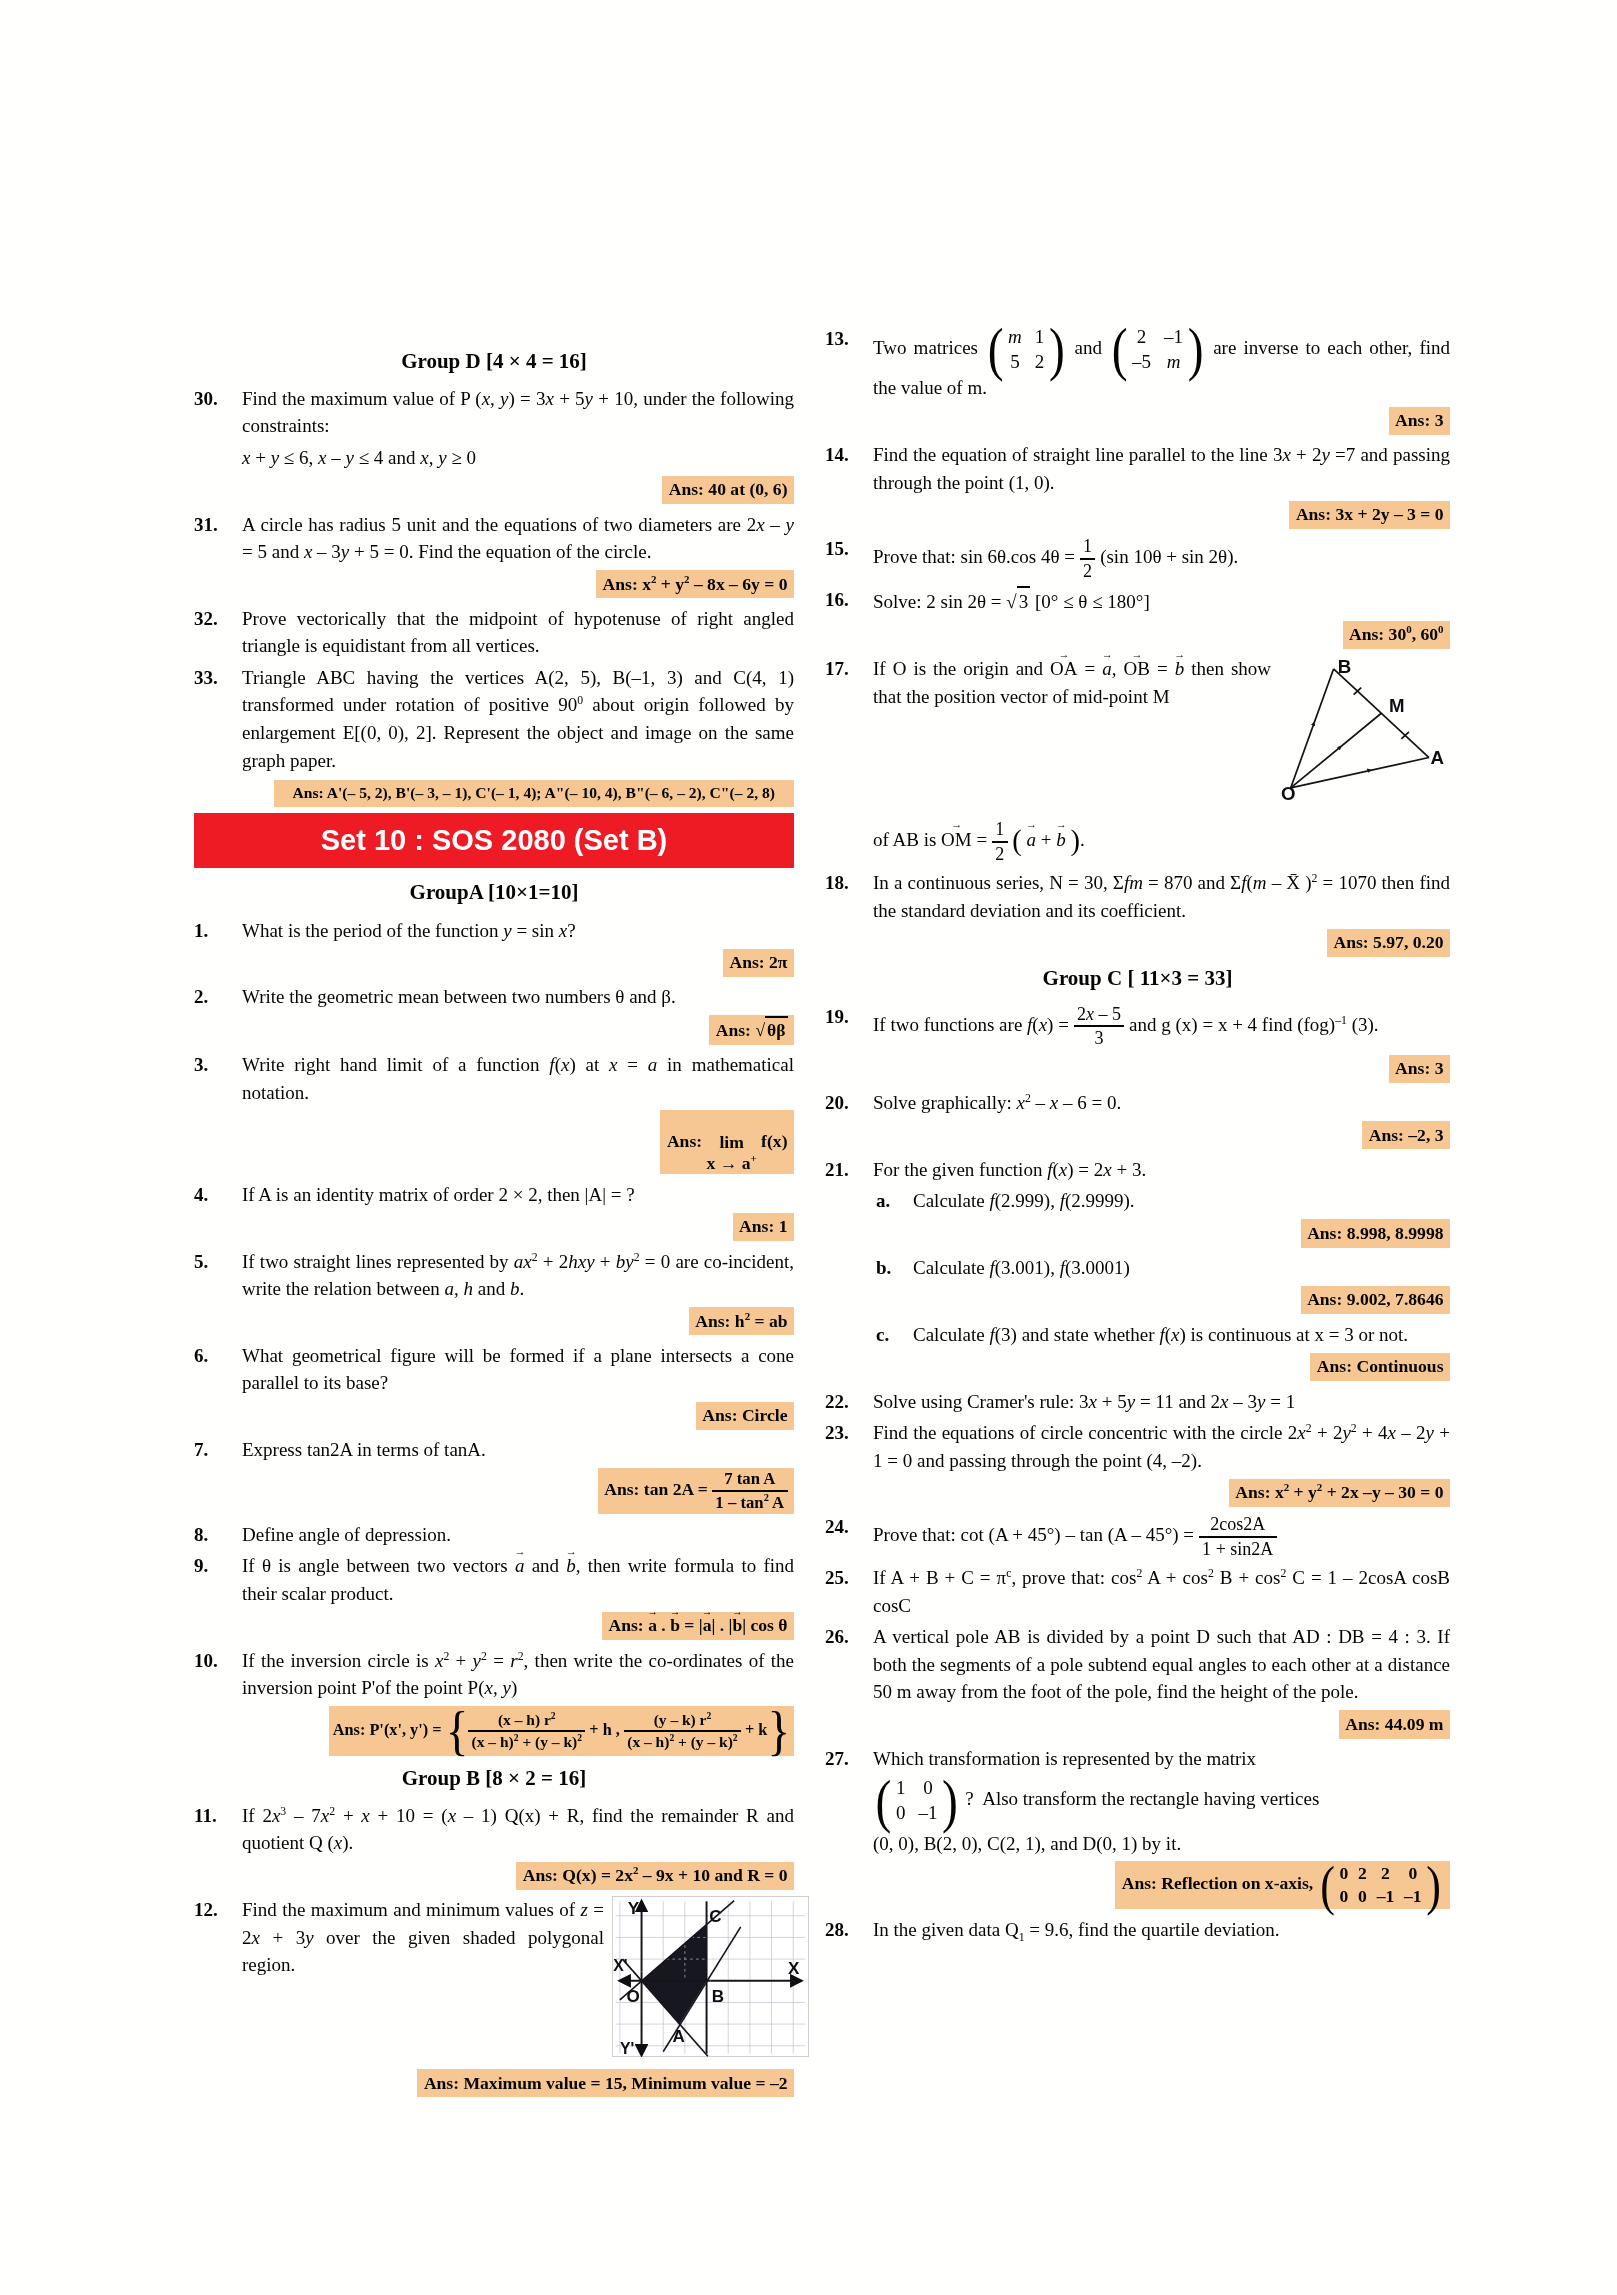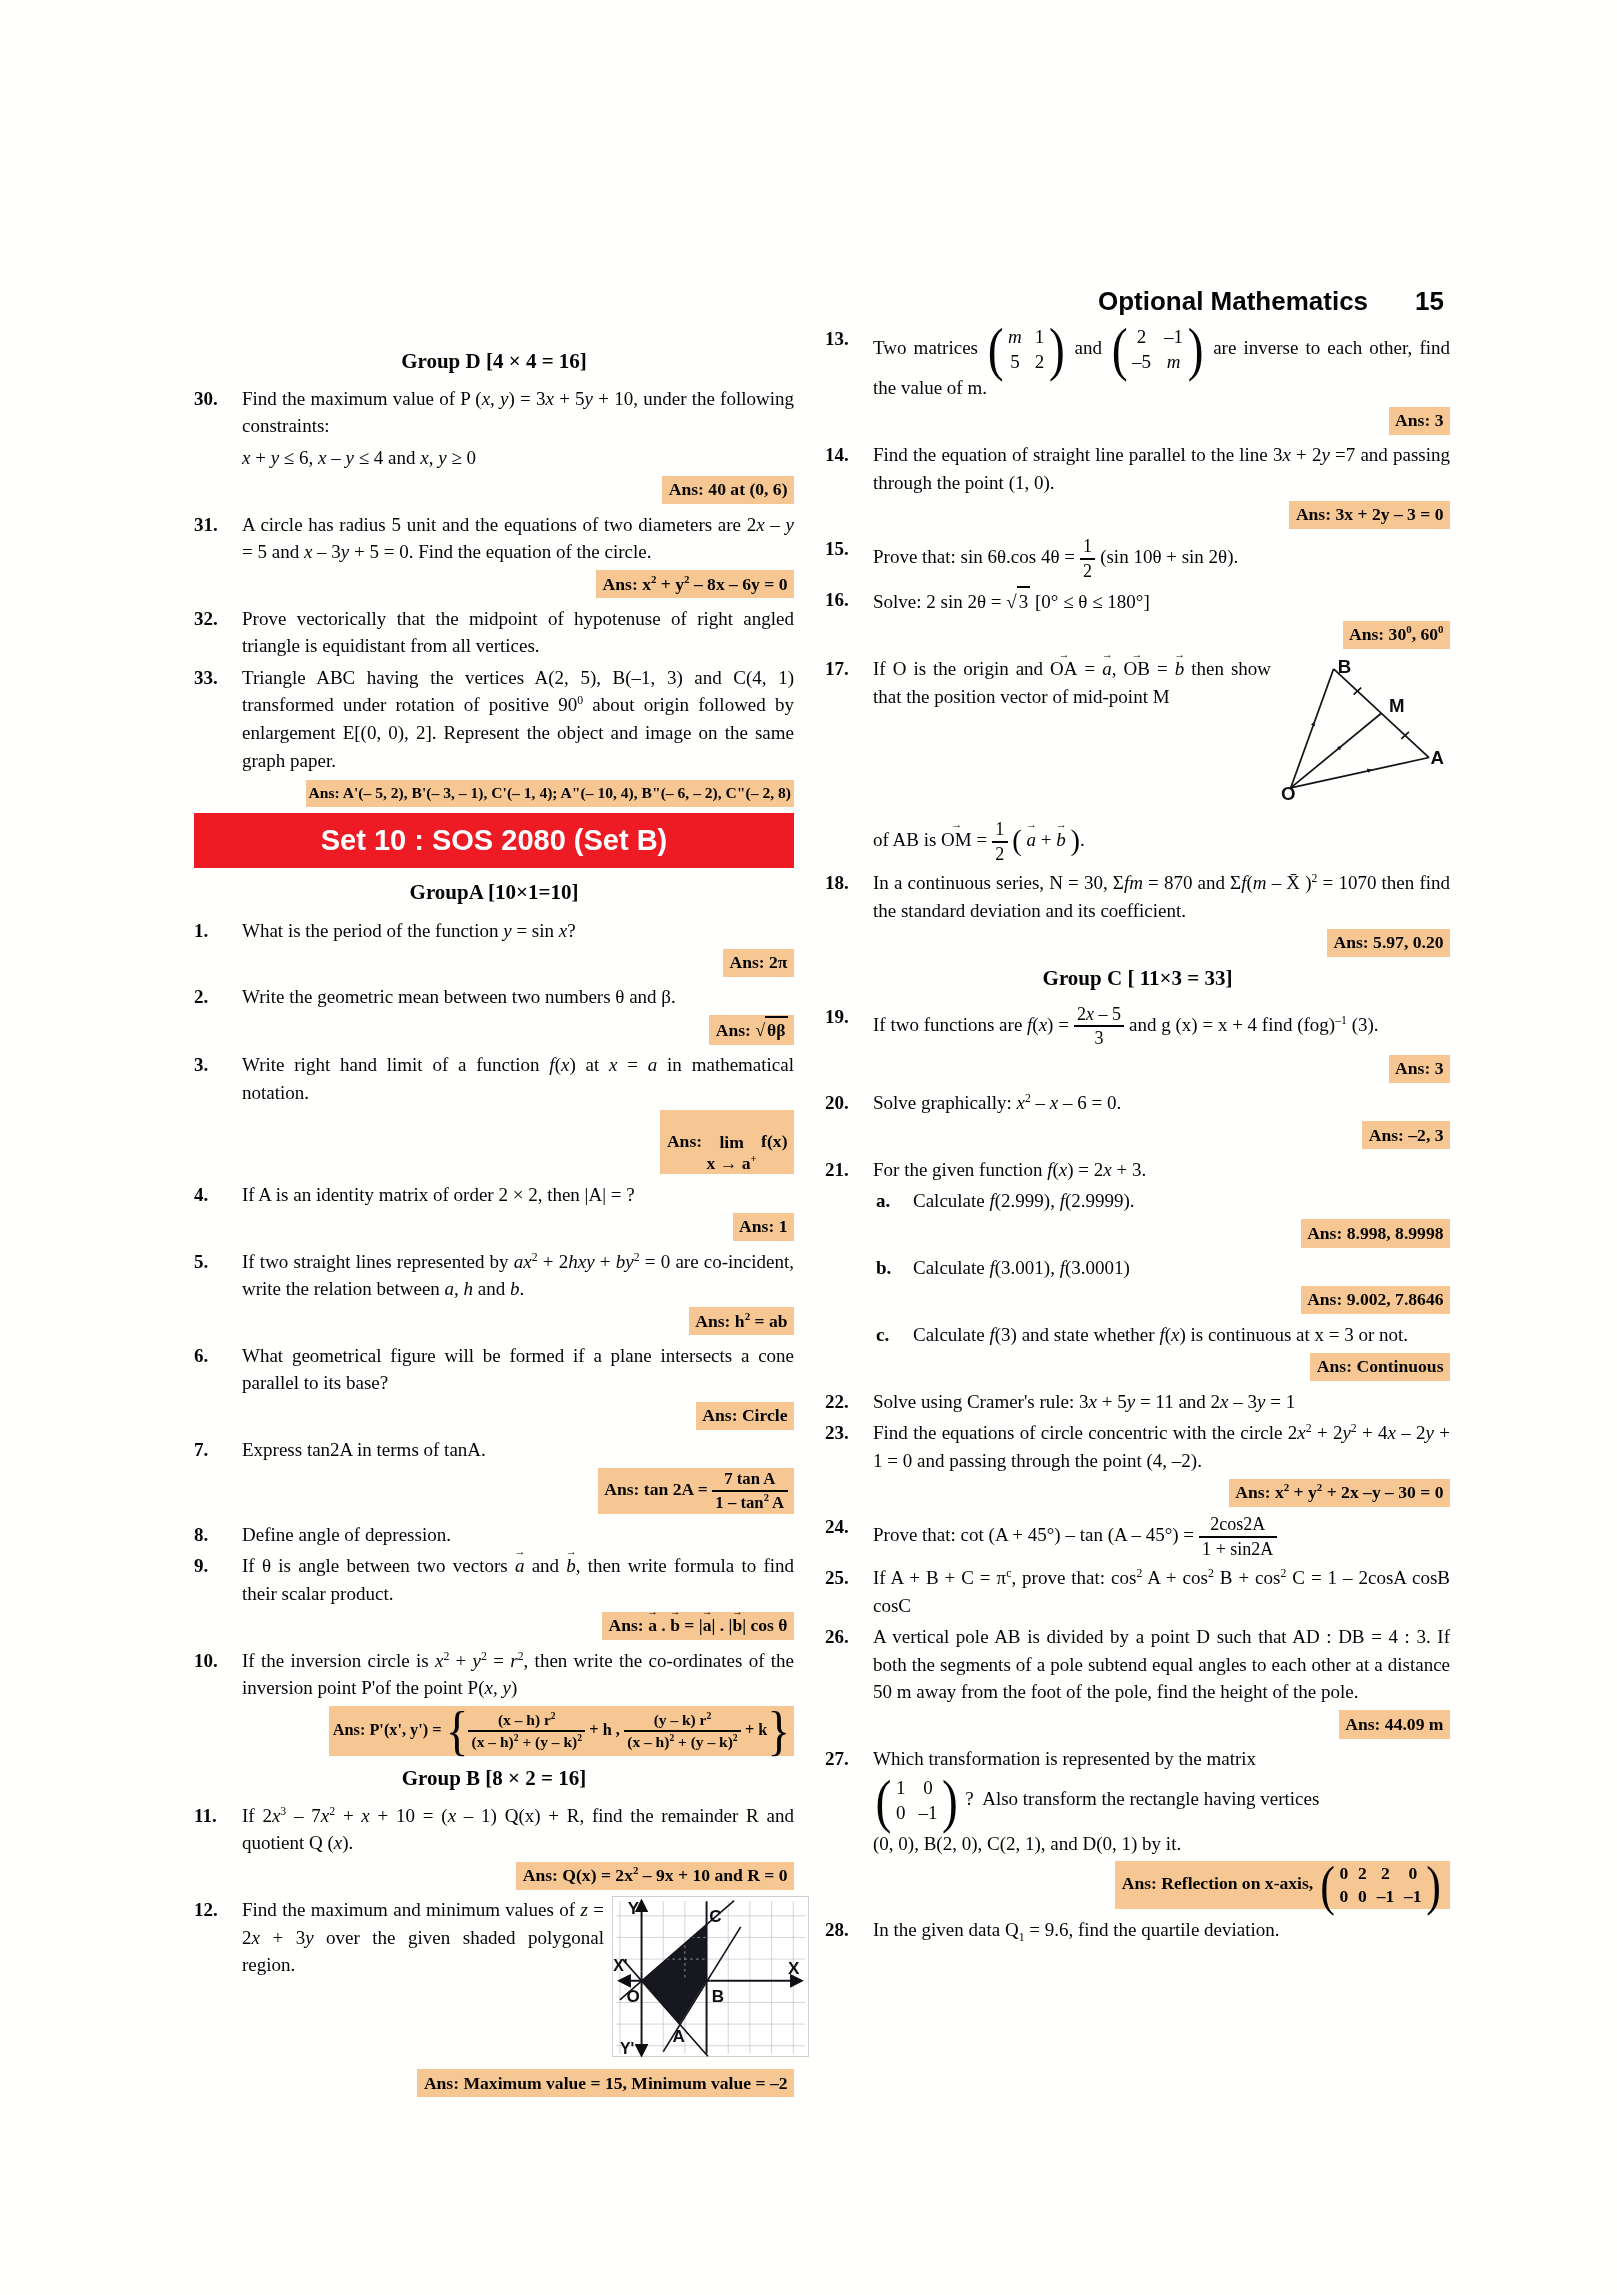--- a/index.html
+++ b/index.html
@@ -21,21 +21,21 @@
   .pbody { flex:1; text-align:justify; }
   .cont  { margin:2.6px 0 3.9px 48px; }
   .inner-cont { margin-top:6.5px; }
 
   .sub    { display:flex; margin:1.3px 0 3.9px 51px; }
   .subnum { flex:0 0 37px; font-weight:700; }
 
   .ansrow { text-align:right; margin:1.3px 0 6.5px; }
   .ans { display:inline-block; background:var(--hl,#f6c792); font-weight:700;
          font-size:17.6px; padding:1.3px 6.5px; text-align:center; }
-  .ans.full { font-size:15.6px; padding:2px 3px;font-family:Liberation Serif, serif; }
+  .ans.full { font-size:15.6px; padding:2px 19px;font-family:Liberation Serif, serif; }
   .ans.big  { font-size:16.3px; padding:3.9px 3.9px; }
 
   .banner { margin:2px 0 9px; padding:5.9px 0 7.2px; text-align:center;
             background:var(--bn,#ee1b24); color:var(--bnt,#fff);
             font-family:"Liberation Sans",sans-serif; font-weight:700; font-size:29px; }
 
   sup { font-size:0.62em; } sub { font-size:0.62em; }
 
   .vec { position:relative; display:inline-block; }
   .vec::after { content:"→"; position:absolute; left:50%; top:-0.78em;
@@ -68,24 +68,20 @@
   .p17text { width:398px; text-align:justify; }
   .figbox { flex:0 0 auto; }
 
   svg text { font-family:"Liberation Sans",sans-serif; font-weight:700; fill:#0e0e12; }
 </style>
 </head>
 <body>
 
 <div class="page">
 
-  <div class="hdr">
-    <span>Optional Mathematics</span>
-    <span>15</span>
-  </div>
 
   <div class="col colL">
 
     <div class="ghead">Group D [4 × 4 = 16]</div>
 
     <div class="prob">
       <span class="pnum">30.</span>
       <div class="pbody">Find the maximum value of P (<i>x</i>, <i>y</i>) = 3<i>x</i> + 5<i>y</i> + 10, under the following constraints:</div>
     </div>
     <div class="cont"><i>x</i> + <i>y</i> ≤ 6, <i>x</i> – <i>y</i> ≤ 4 and <i>x</i>, <i>y</i> ≥ 0</div>

